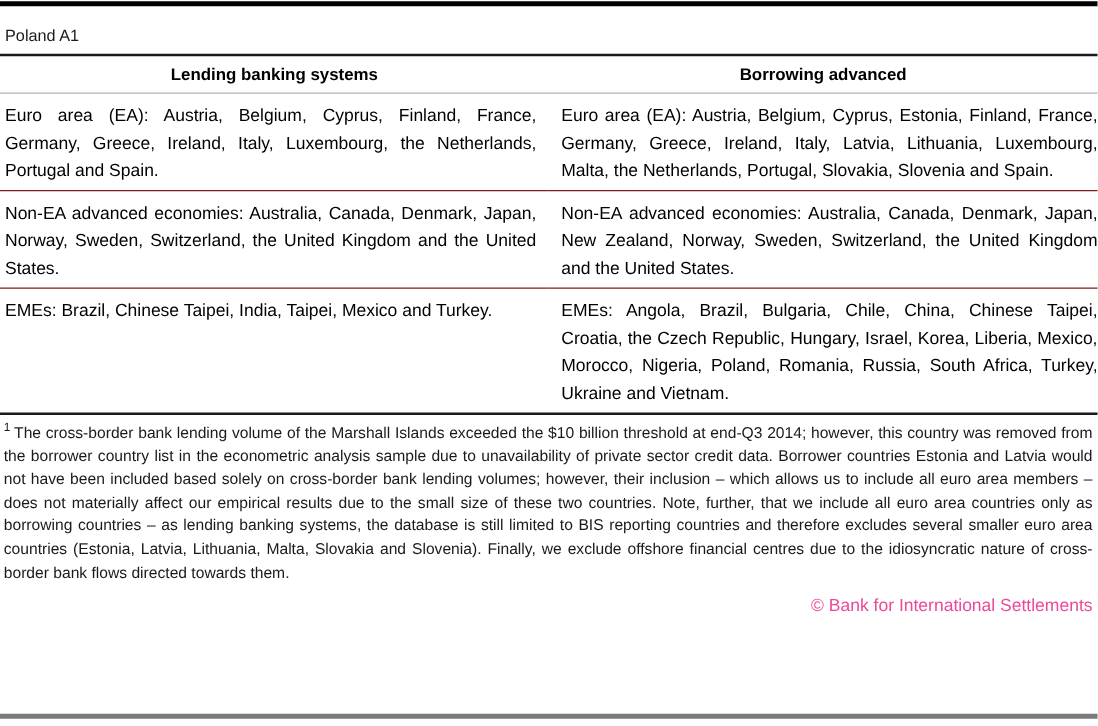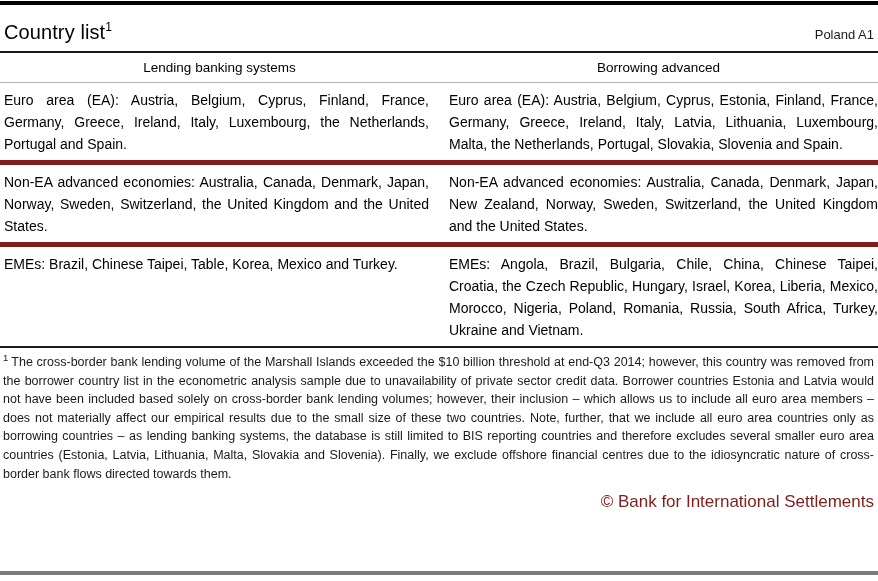--- a/index.html
+++ b/index.html
@@ -20,82 +20,79 @@
     display: flex; justify-content: space-between; align-items: baseline;
     padding: 21px 4px 7px 4px;
     border-bottom: 2px solid #1a1a1a;
   }
   .title { font-size: 20px; font-weight: 400; letter-spacing: 0.1px; }
   .title sup { font-size: 12px; vertical-align: super; line-height: 0; }
   .table-label { font-size: 13px; color: #1a1a1a; }
 
   table.country-table { width: 100%; border-collapse: collapse; table-layout: fixed; }
   table.country-table th {
-    font-size: 13.5px; font-weight: 400; text-align: center;
+    font-size: 13.5px; font-weight: 700; text-align: center;
     padding: 7px 0 7px 0;
     border-bottom: 1px solid #b3b3b3;
   }
   table.country-table td {
     vertical-align: top;
     font-size: 14px; line-height: 22px;
     text-align: justify;
   }
   table.country-table td.cell-lending  { padding: 6px 10px 5px 4px; }
   table.country-table td.cell-borrowing{ padding: 6px 0 5px 10px; }
-  table.country-table tbody tr + tr td { border-top: 5px solid #7f1d1d; }
+  table.country-table tbody tr + tr td { border-top: 1px solid #7f1d1d; }
   td b { font-weight: 400; }
 
   .footnote {
     border-top: 2px solid #1a1a1a;
     padding: 5px 4px 0 3px;
     font-size: 12.5px; line-height: 18.6px;
     text-align: justify;
     color: #1a1a1a;
   }
   .footnote sup { font-size: 9.5px; vertical-align: super; line-height: 0; margin-right: 3px; }
 
   .copyright {
     text-align: right;
-    font-size: 17px;
+    font-size: 14px;
     padding: 9px 4px 0 0;
-    color: #7f1d1d;
+    color: #ec4899;
   }
 </style>
 </head>
 <body>
 
 <div class="page">
 
   <div class="rule-top"></div>
 
   <div class="title-row">
-    <div class="title">
-      <span>Country list</span><sup>1</sup>
-    </div>
     <div class="table-label">Poland A1</div>
   </div>
 
   <table class="country-table">
     <thead>
       <tr>
         <th>Lending banking systems</th>
         <th>Borrowing advanced</th>
       </tr>
     </thead>
     <tbody>
       <tr>
         <td class="cell-lending"><b>Euro area (EA)</b><span>: Austria, Belgium, Cyprus, Finland, France, Germany, Greece, Ireland, Italy, Luxembourg, the Netherlands, Portugal and Spain.</span></td>
         <td class="cell-borrowing"><b>Euro area (EA)</b><span>: Austria, Belgium, Cyprus, Estonia, Finland, France, Germany, Greece, Ireland, Italy, Latvia, Lithuania, Luxembourg, Malta, the Netherlands, Portugal, Slovakia, Slovenia and Spain.</span></td>
       </tr>
       <tr>
         <td class="cell-lending"><b>Non-EA advanced economies:</b><span> Australia, Canada, Denmark, Japan, Norway, Sweden, Switzerland, the United Kingdom and the United States.</span></td>
         <td class="cell-borrowing"><b>Non-EA advanced economies:</b><span> Australia, Canada, Denmark, Japan, New Zealand, Norway, Sweden, Switzerland, the United Kingdom and the United States.</span></td>
       </tr>
       <tr>
-        <td class="cell-lending"><b>EMEs</b><span>: Brazil, Chinese Taipei, Table, Korea, Mexico and Turkey.</span></td>
+        <td class="cell-lending"><b>EMEs</b><span>: Brazil, Chinese Taipei, India, Taipei, Mexico and Turkey.</span></td>
         <td class="cell-borrowing"><b>EMEs</b><span>: Angola, Brazil, Bulgaria, Chile, China, Chinese Taipei, Croatia, the Czech Republic, Hungary, Israel, Korea, Liberia, Mexico, Morocco, Nigeria, Poland, Romania, Russia, South Africa, Turkey, Ukraine and Vietnam.</span></td>
       </tr>
     </tbody>
   </table>
 
   <div class="footnote">
     <sup>1</sup><span>The cross-border bank lending volume of the Marshall Islands exceeded the $10 billion threshold at end-Q3 2014; however, this country was removed from the borrower country list in the econometric analysis sample due to unavailability of private sector credit data. Borrower countries Estonia and Latvia would not have been included based solely on cross-border bank lending volumes; however, their inclusion – which allows us to include all euro area members – does not materially affect our empirical results due to the small size of these two countries. Note, further, that we include all euro area countries only as borrowing countries – as lending banking systems, the database is still limited to BIS reporting countries and therefore excludes several smaller euro area countries (Estonia, Latvia, Lithuania, Malta, Slovakia and Slovenia). Finally, we exclude offshore financial centres due to the idiosyncratic nature of cross-border bank flows directed towards them.</span>
   </div>
 
   <div class="copyright">© Bank for International Settlements</div>

